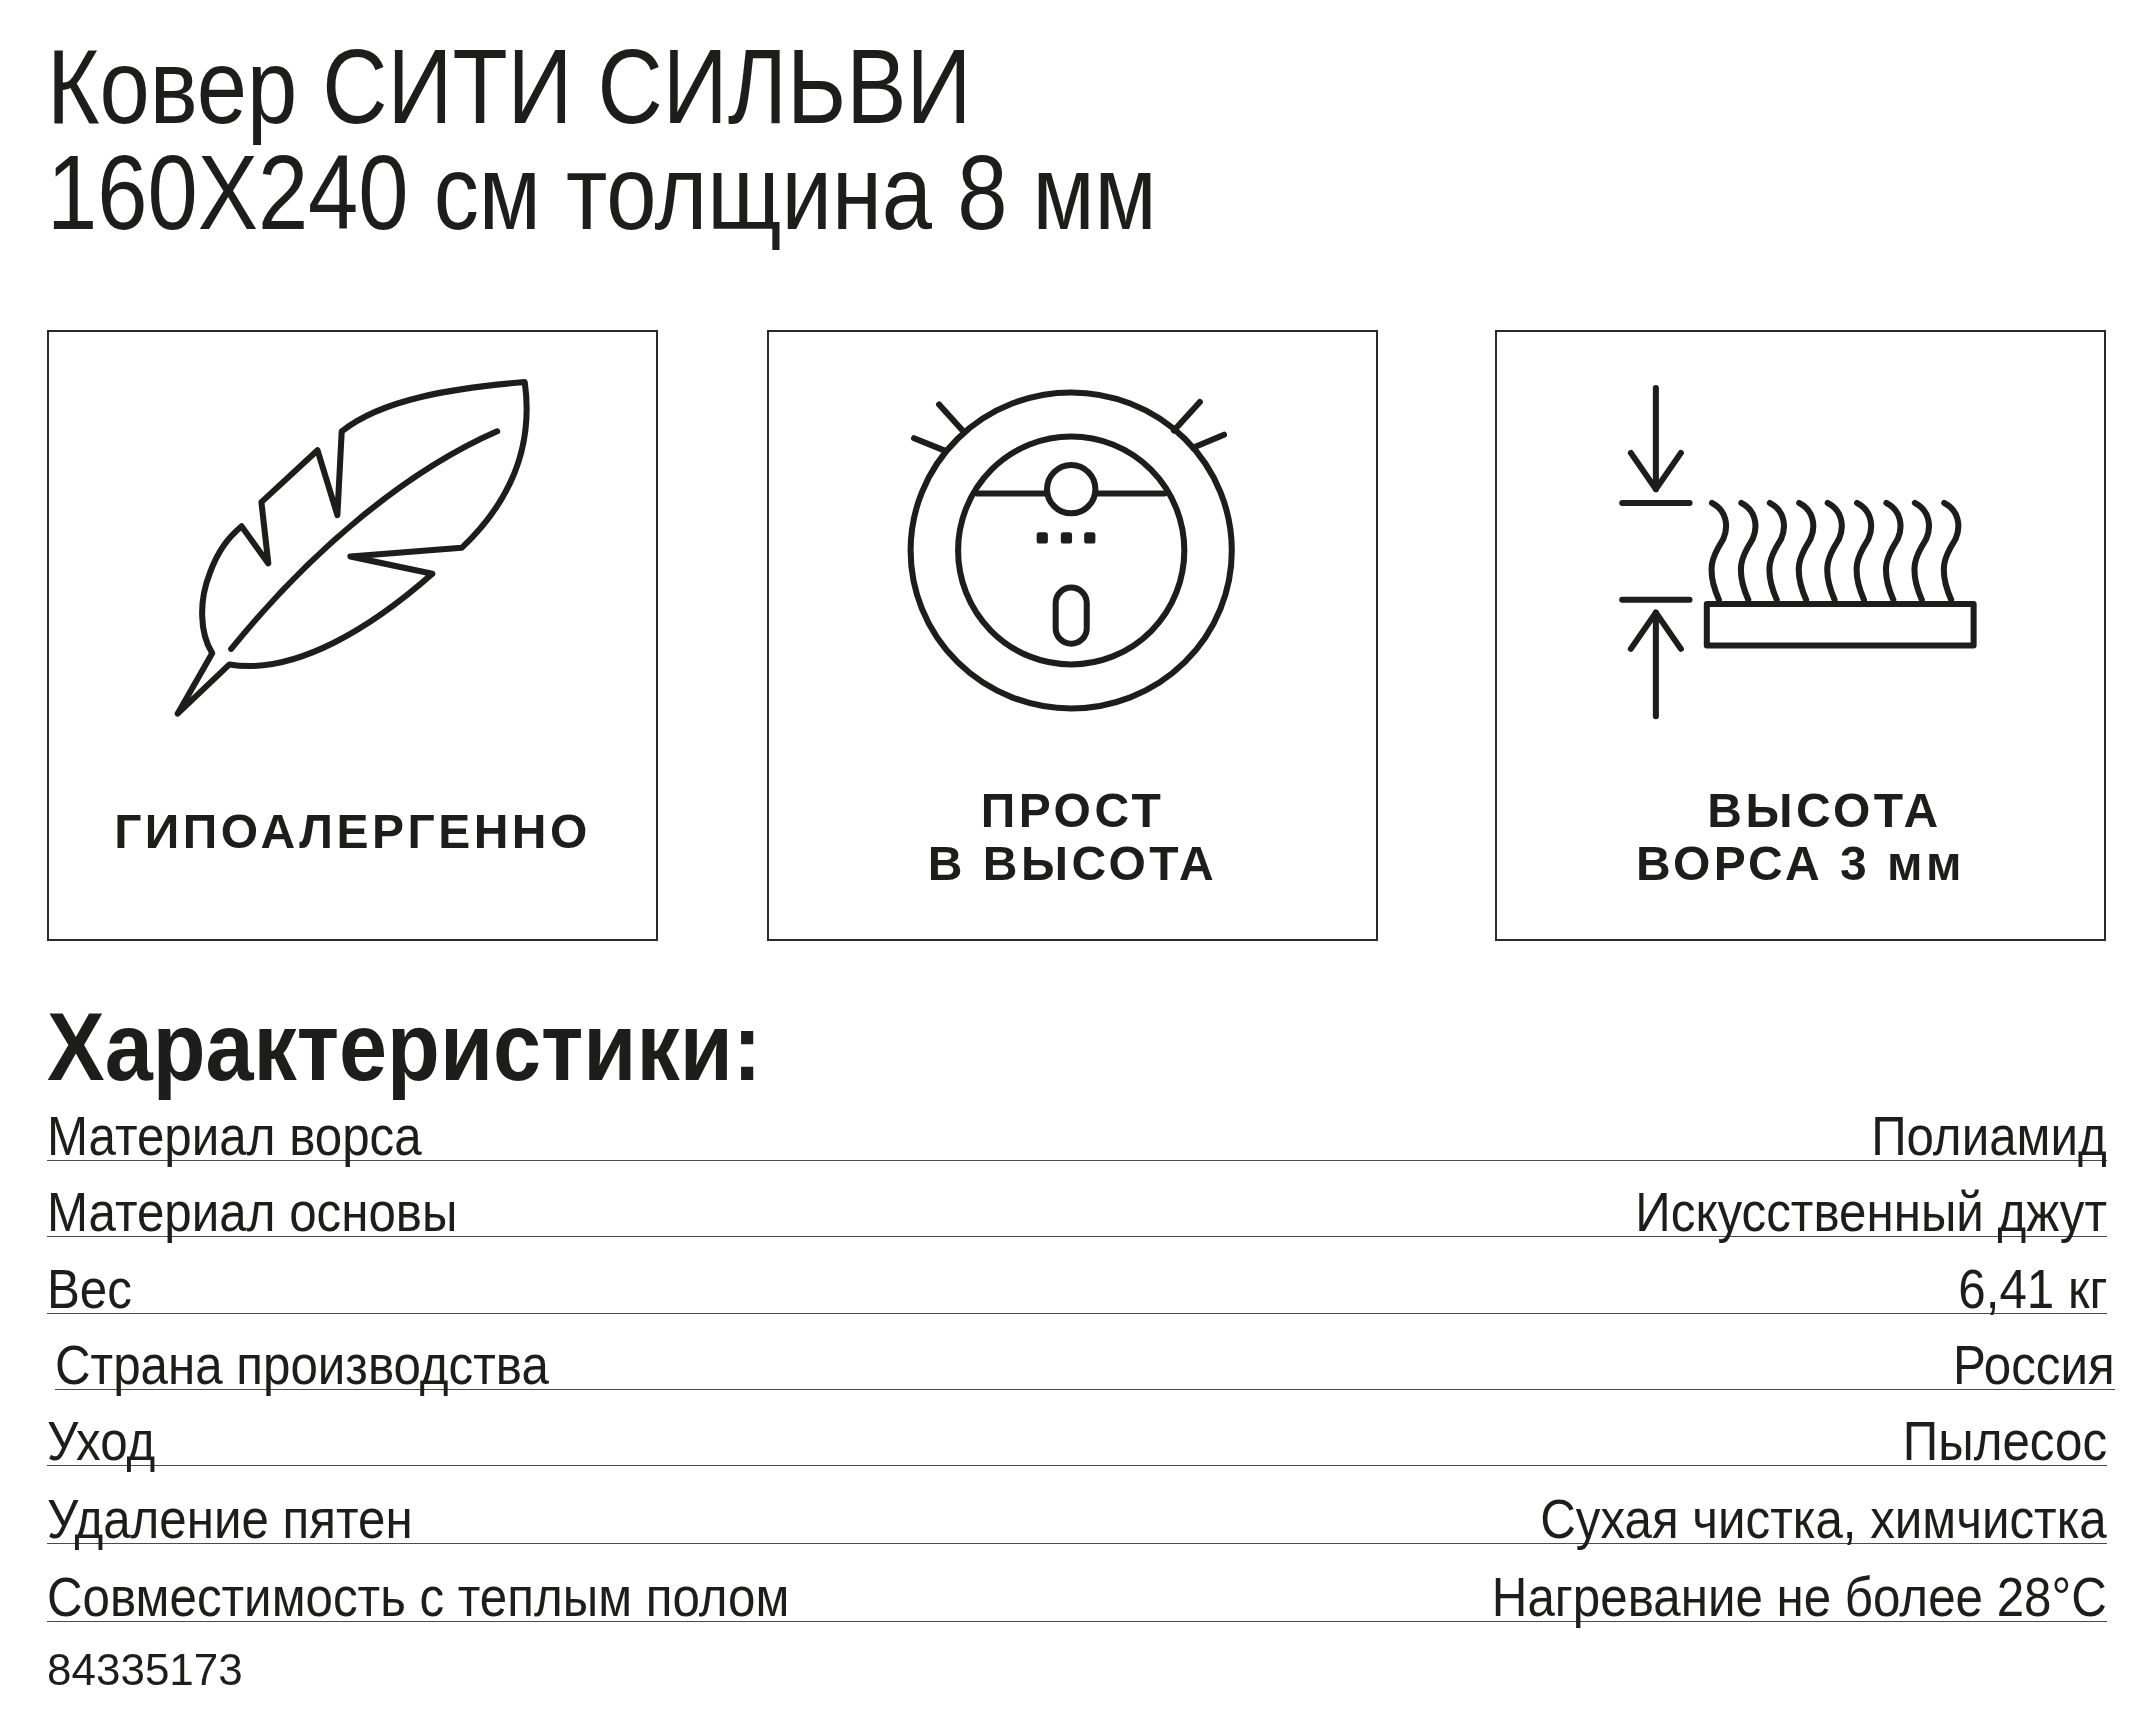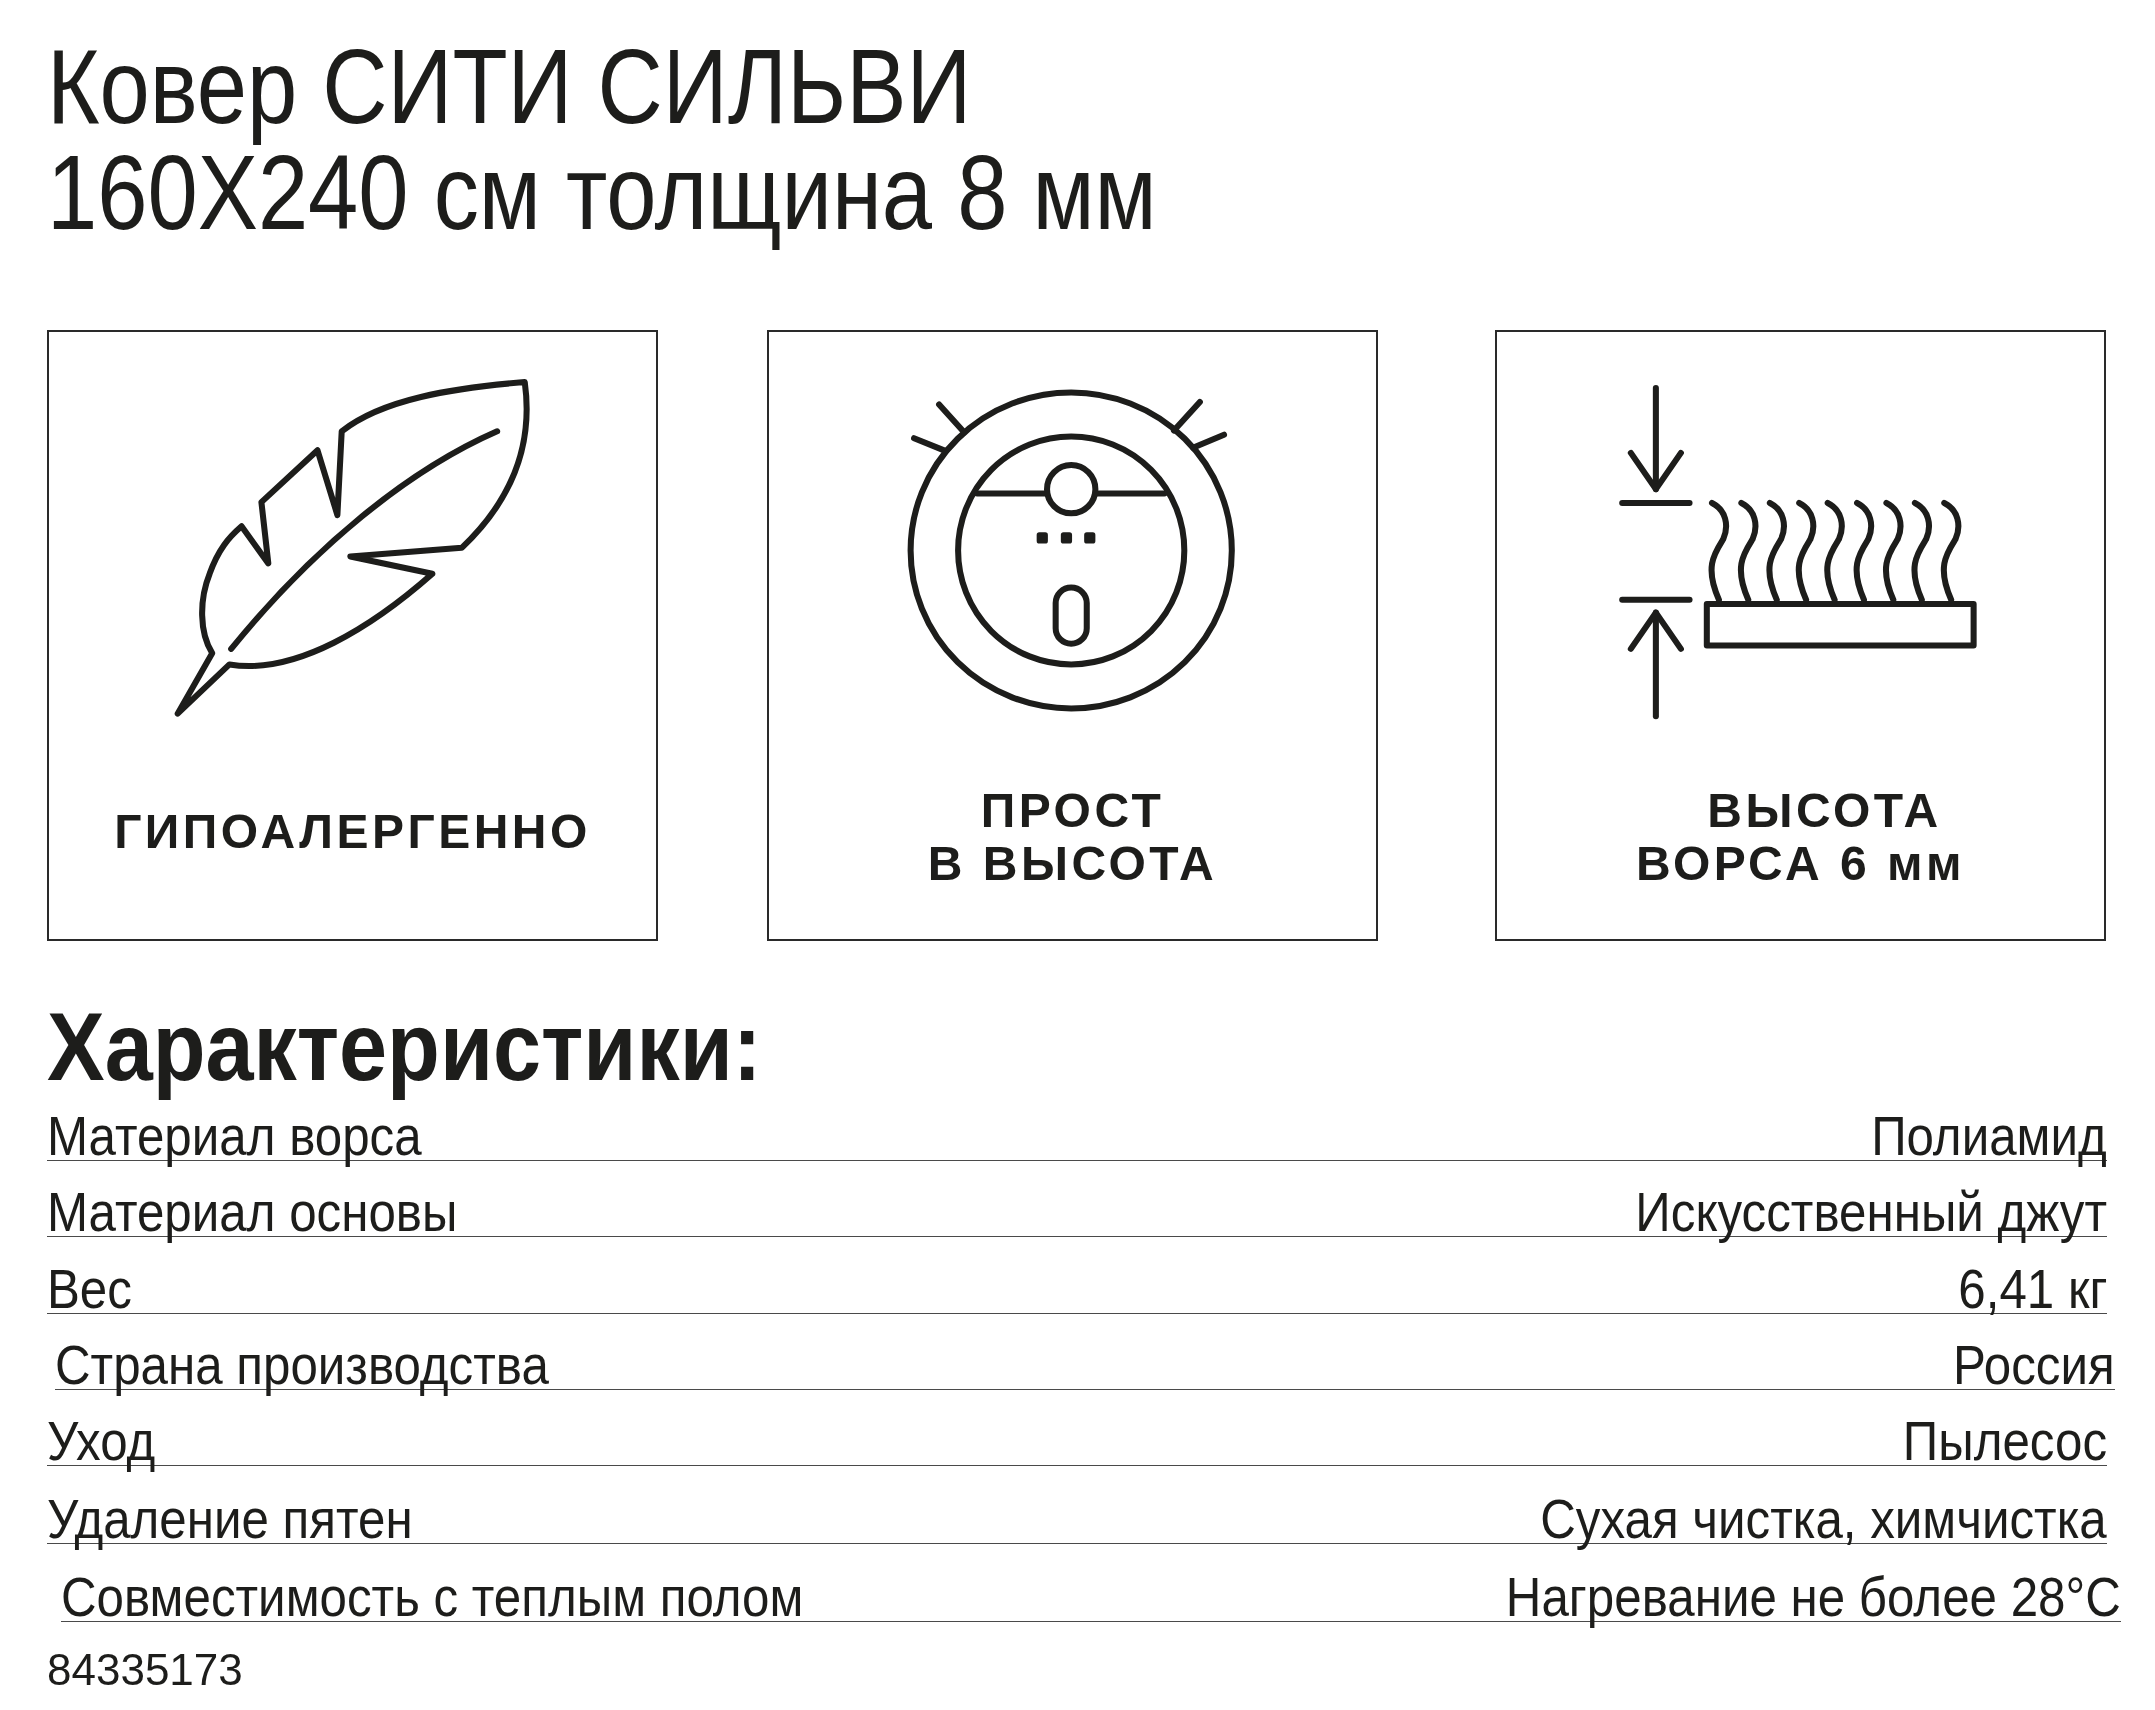--- a/index.html
+++ b/index.html
@@ -94,21 +94,21 @@
         <path d="M2070 578 C2086 586 2090 604 2083 620 C2073 636 2061 652 2078 690"></path>
         <path d="M2103 578 C2119 586 2123 604 2116 620 C2106 636 2094 652 2111 690"></path>
         <path d="M2137 578 C2153 586 2157 604 2150 620 C2140 636 2128 652 2145 690"></path>
         <path d="M2171 578 C2187 586 2191 604 2184 620 C2174 636 2162 652 2179 690"></path>
         <path d="M2204 578 C2220 586 2224 604 2217 620 C2207 636 2195 652 2212 690"></path>
         <path d="M2238 578 C2254 586 2258 604 2251 620 C2241 636 2229 652 2246 690"></path>
       </g>
     </g>
   </svg>
   <div class="feature-label" style="top:455px;margin-left:48px;">ВЫСОТА</div>
-  <div class="feature-label" style="top:508px;">ВОРСА 6 мм</div>
+  <div class="feature-label" style="top:508px;">ВОРСА 3 мм</div>
 </div>
 
 <div class="section-heading">Характеристики:</div>
 
 <div class="spec-row" style="top:1085px;">
   <span class="spec-label">Материал ворса</span>
   <span class="spec-value">Полиамид</span>
 </div>
 <div class="spec-row" style="top:1161px;">
   <span class="spec-label">Материал основы</span>
@@ -123,19 +123,19 @@
   <span class="spec-value">Россия</span>
 </div>
 <div class="spec-row" style="top:1390px;">
   <span class="spec-label">Уход</span>
   <span class="spec-value">Пылесос</span>
 </div>
 <div class="spec-row" style="top:1468px;">
   <span class="spec-label">Удаление пятен</span>
   <span class="spec-value">Сухая чистка, химчистка</span>
 </div>
-<div class="spec-row" style="top:1546px;margin-left:14px;">
+<div class="spec-row" style="top:1546px;">
   <span class="spec-label">Совместимость с теплым полом</span>
   <span class="spec-value">Нагревание не более 28°С</span>
 </div>
 
 <div class="article-code">84335173</div>
 
 
 </body></html>

